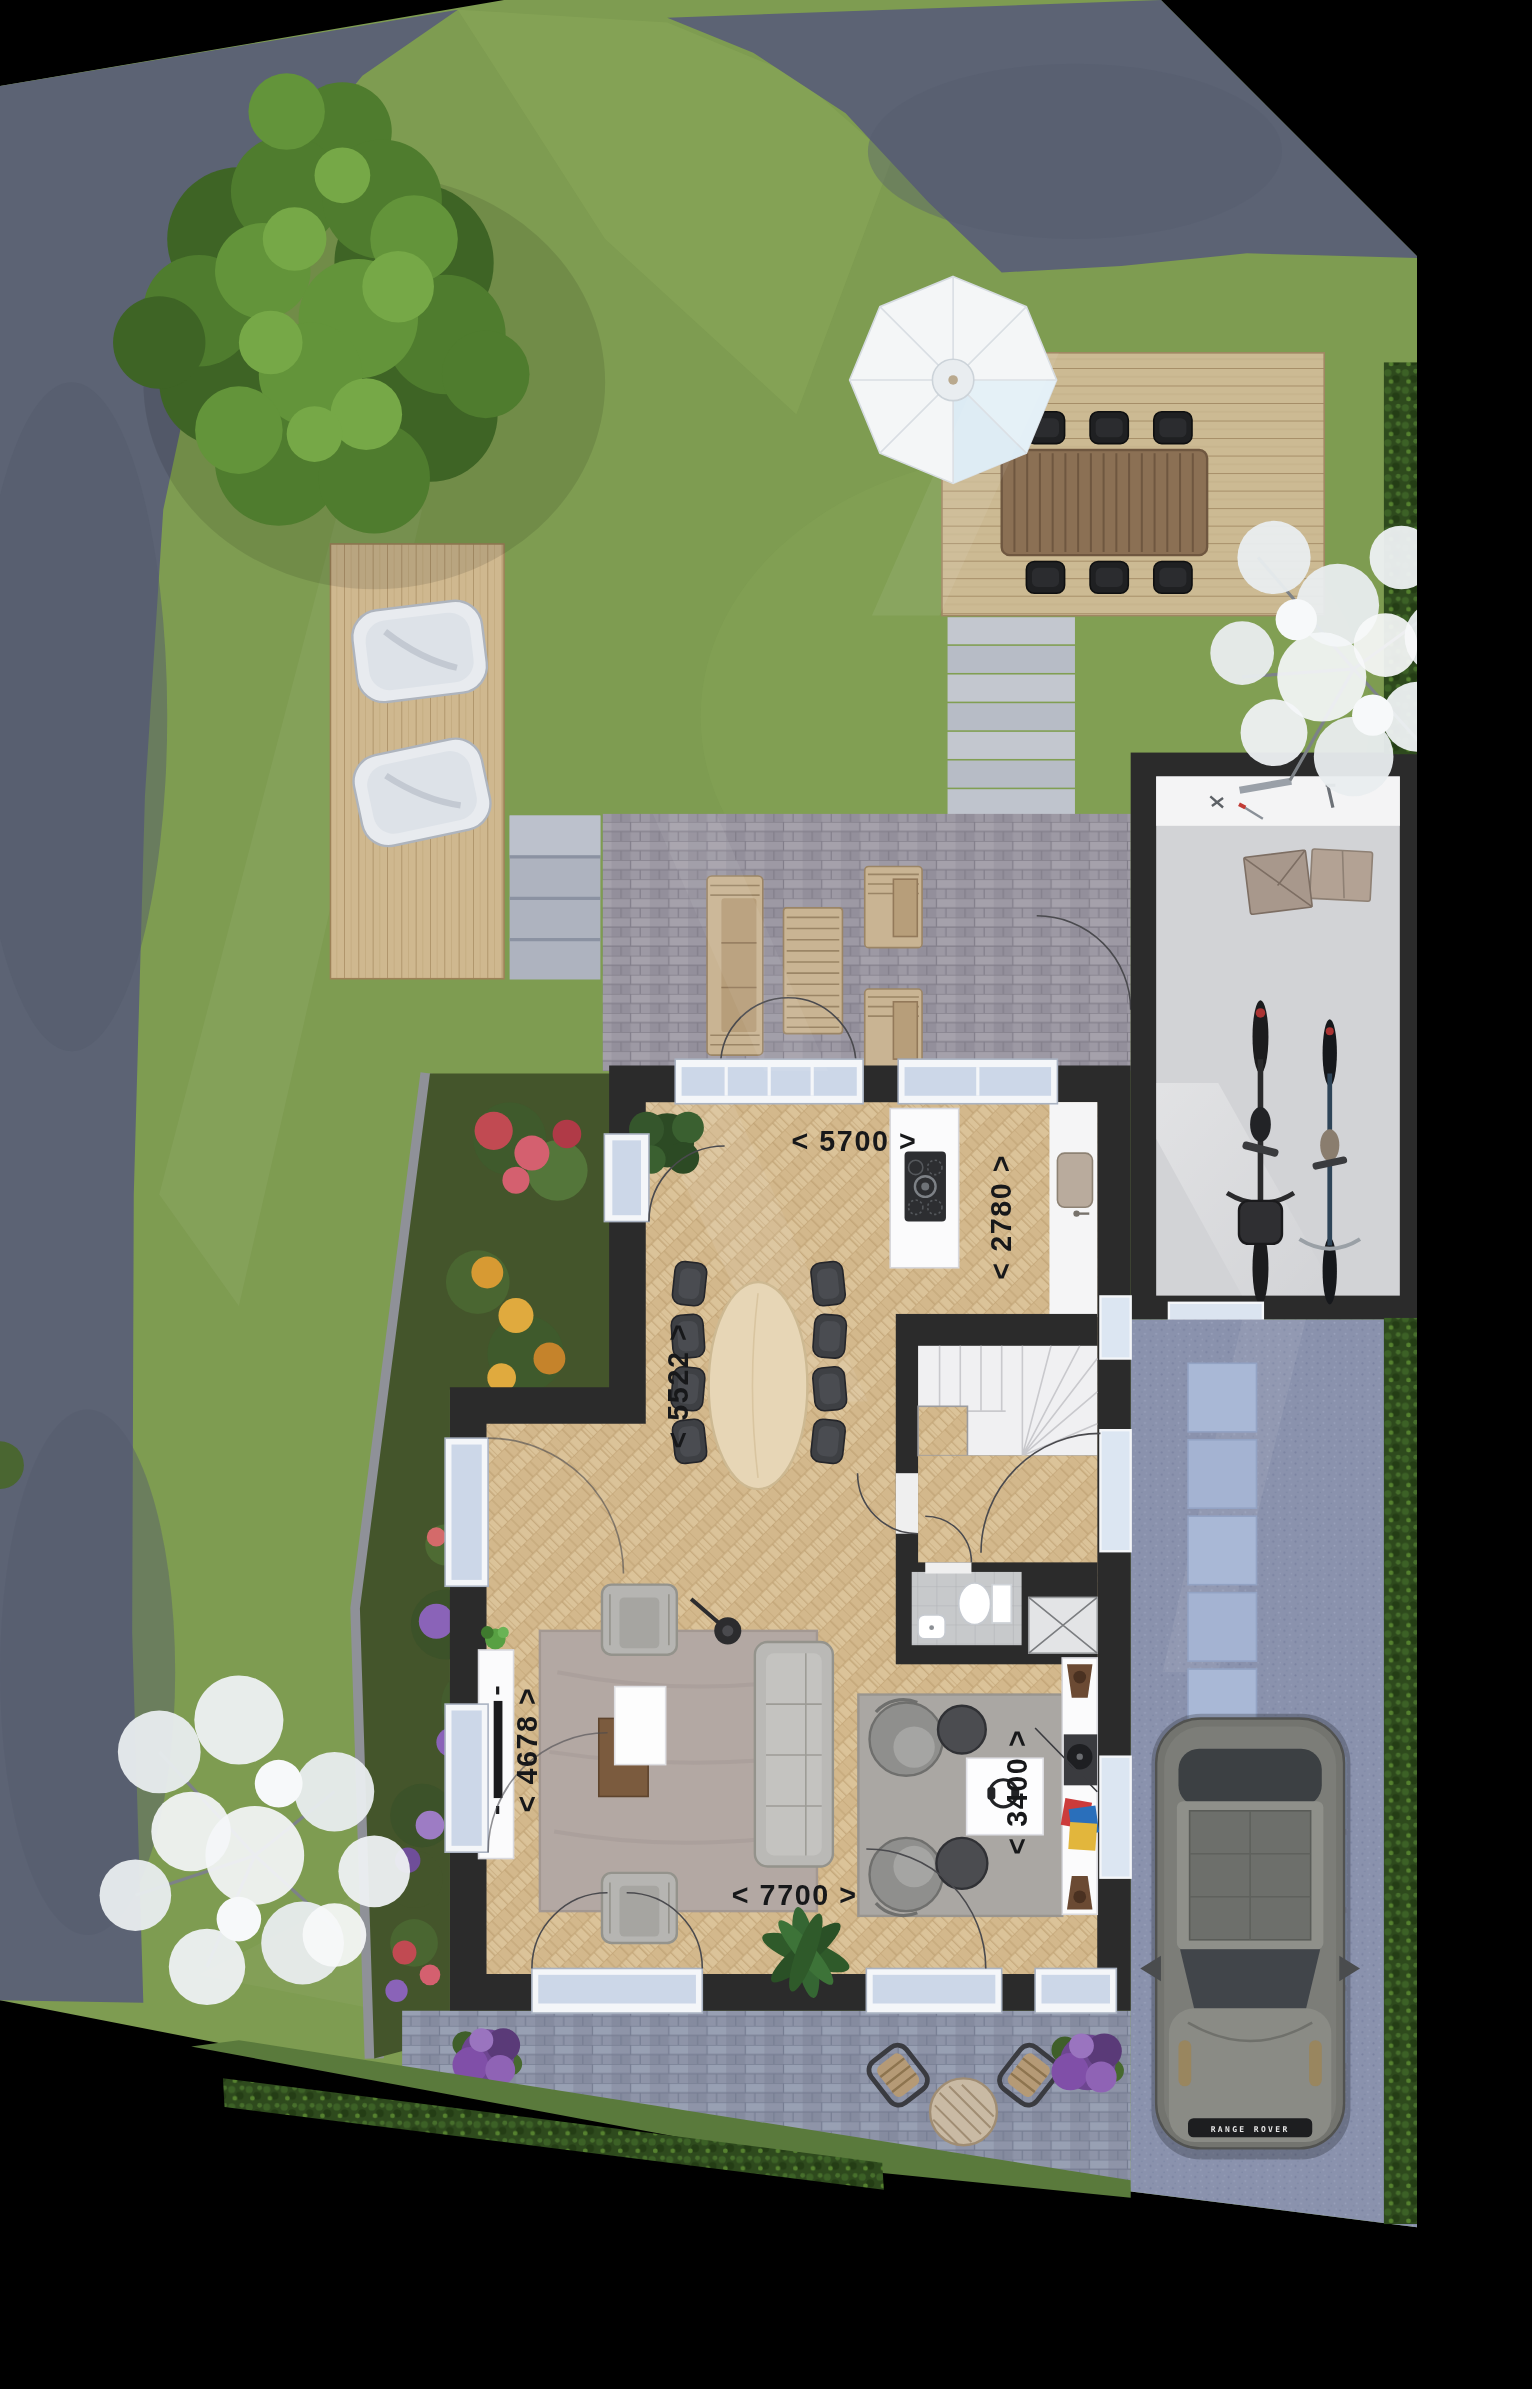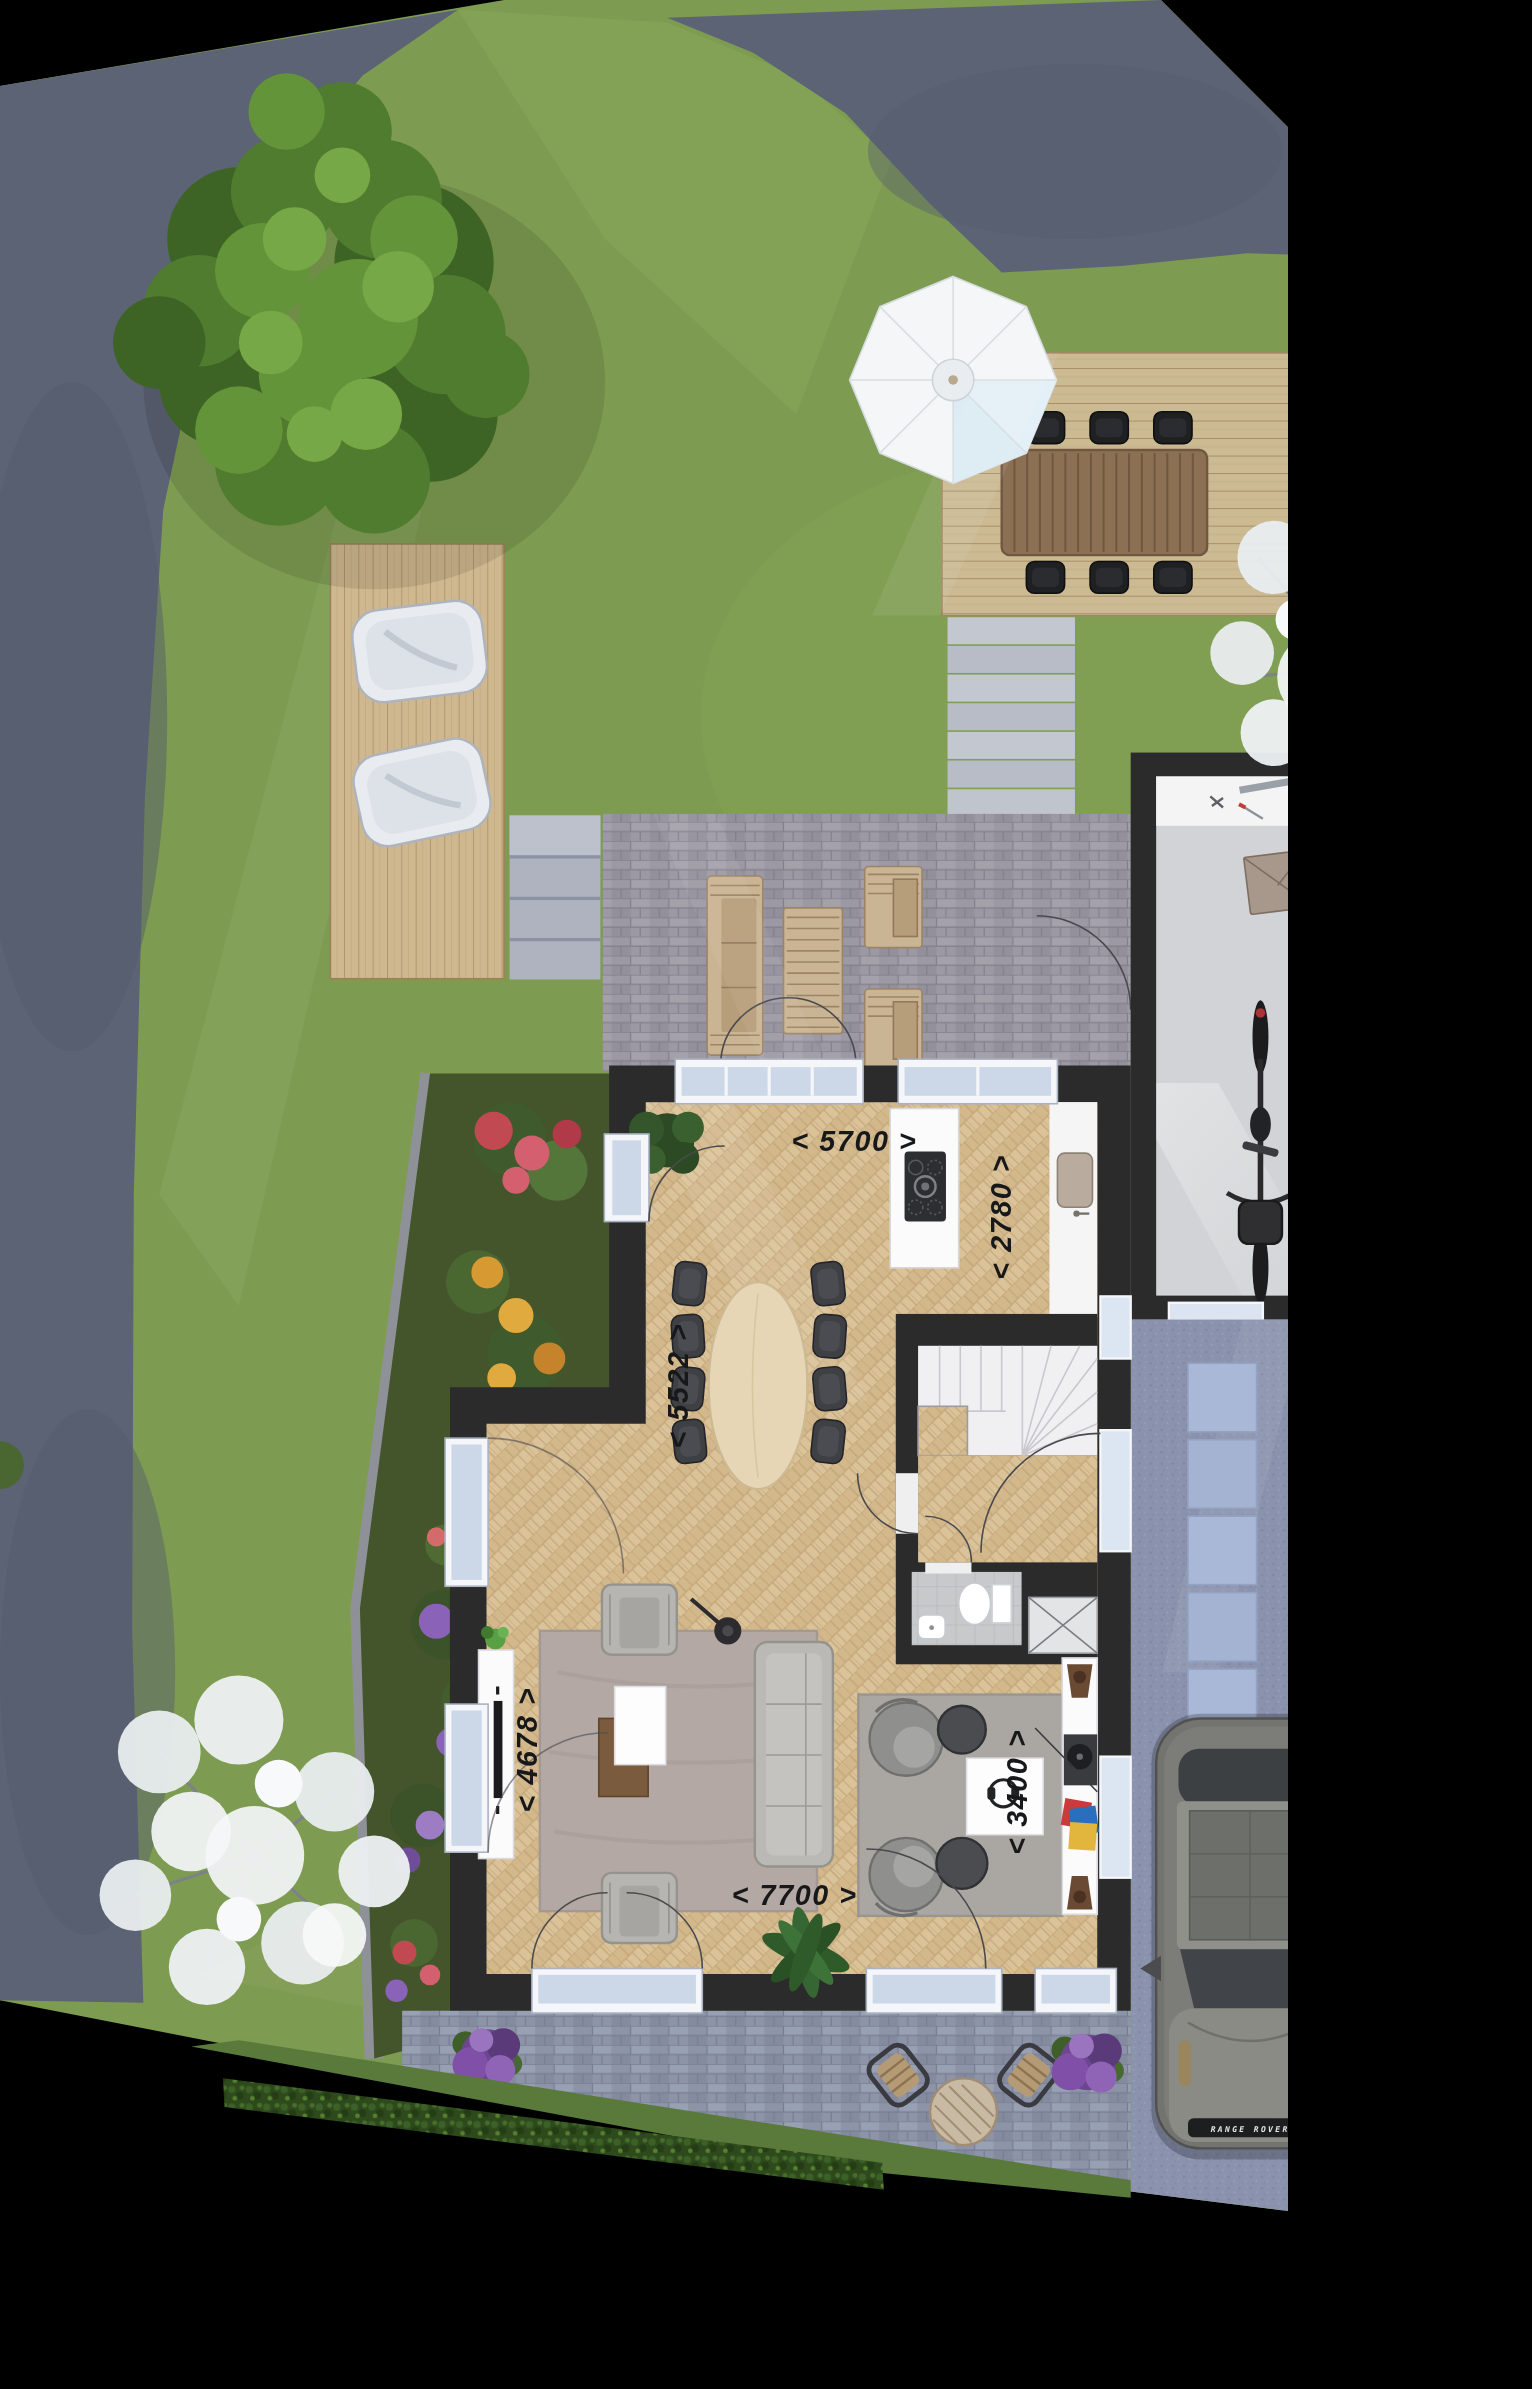--- a/index.html
+++ b/index.html
@@ -1,16 +1,16 @@
 <!DOCTYPE html>
 <html style="font-size:12.7px"><head>
 <meta charset="utf-8">
 <style>
   html,body{margin:0;padding:0;background:#000;}
-  .stage{position:relative;width:1288px;height:2389px;background:#000;overflow:hidden;font-style:italic;}
+  .stage{position:relative;width:1417px;height:2389px;background:#000;overflow:hidden;}
   svg{display:block;}
   text.dim{font-family:"Liberation Sans","DejaVu Sans",sans-serif;font-weight:600;font-size:36px;fill:#17181a;letter-spacing:2px;}
   text.badge{font-family:"DejaVu Sans Mono","Liberation Mono",monospace;font-weight:700;font-size:10px;fill:#e8e8e8;letter-spacing:3px;}
 </style>
 </head>
 <body>
 
 <div class="stage">
 <svg width="1532" height="2389" viewBox="0 0 1924 3000">
 <defs>

